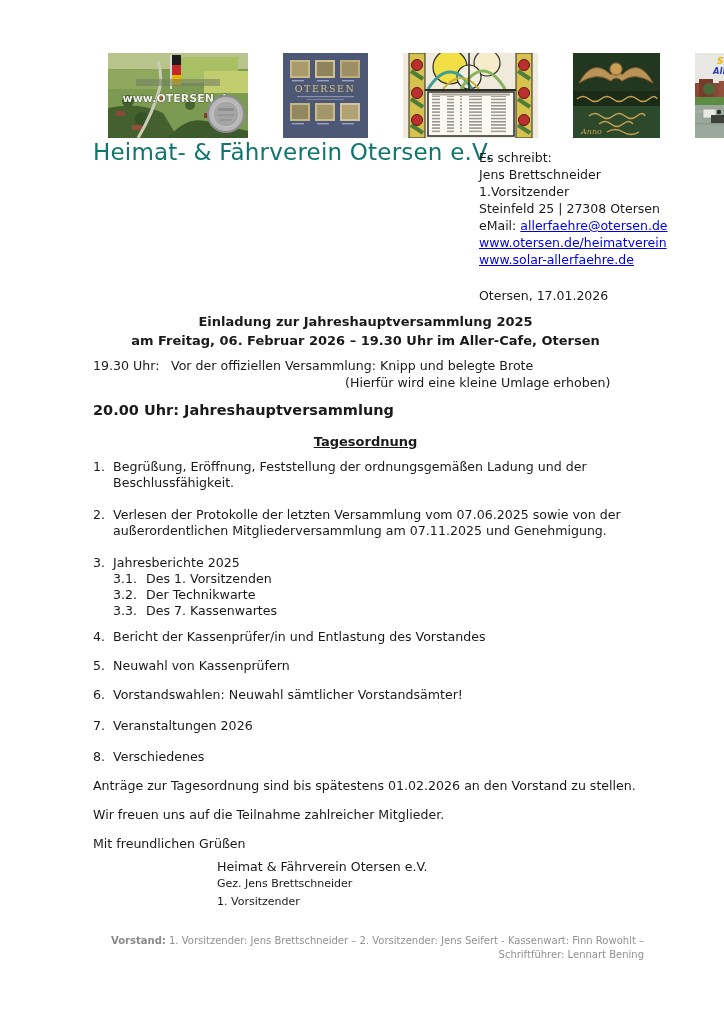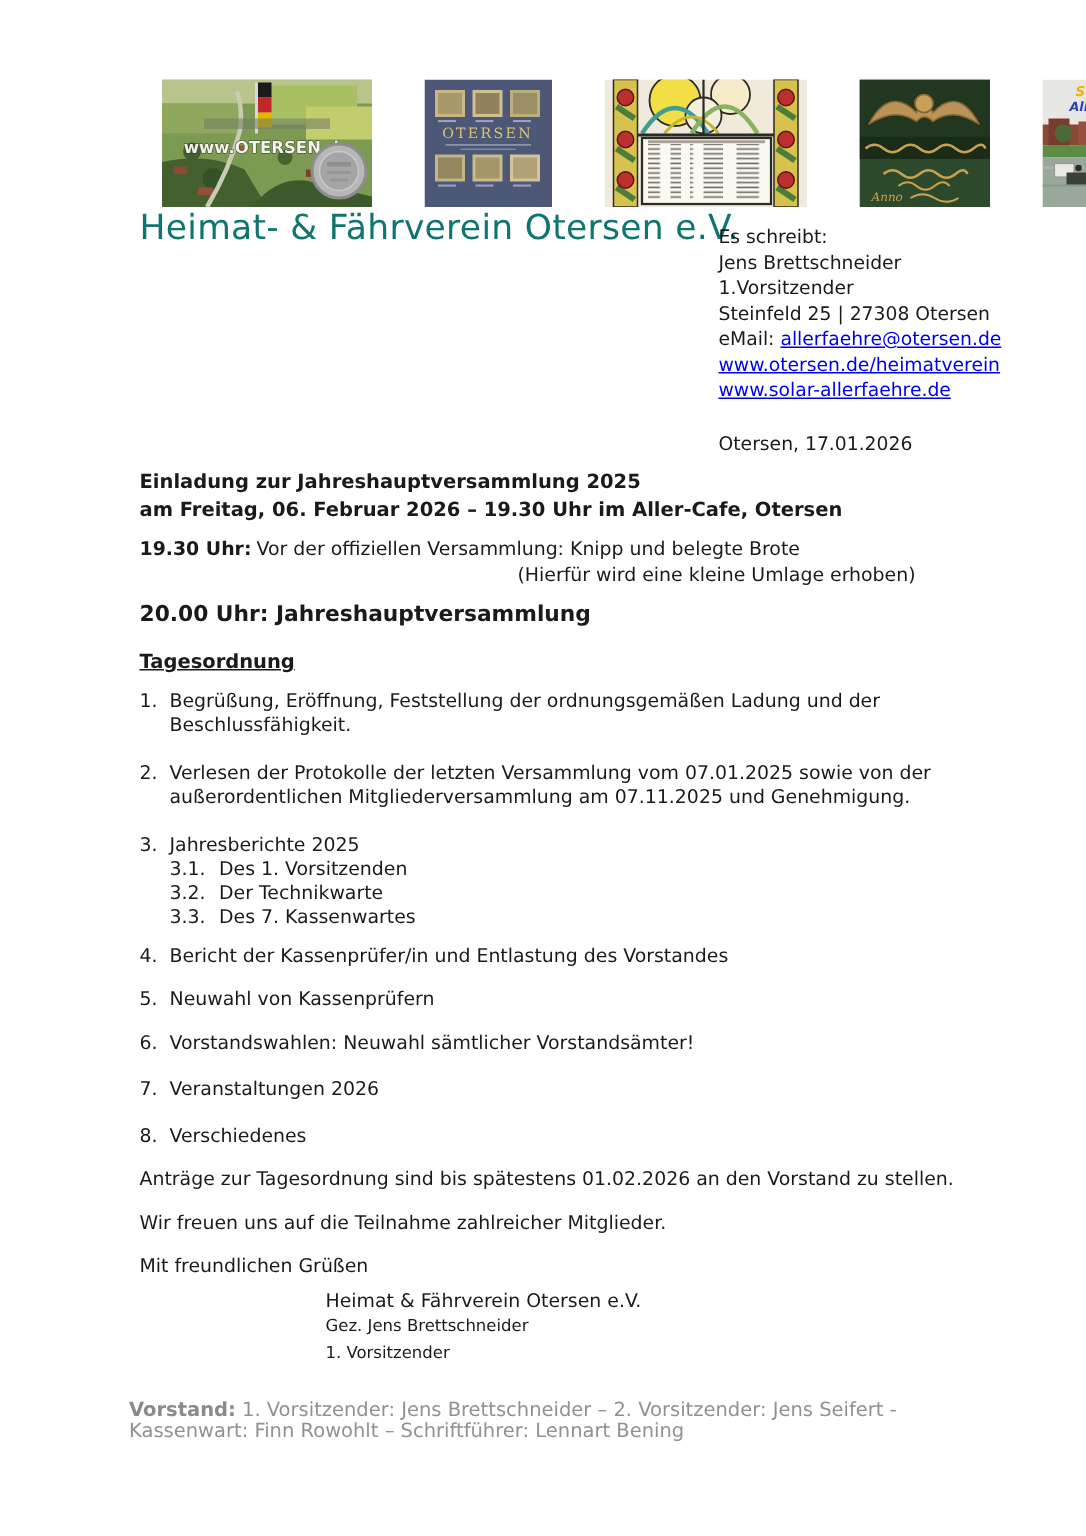--- a/index.html
+++ b/index.html
@@ -16,44 +16,44 @@
 
   
   .title { position:absolute; left:93px; top:124px; font-size:23px; font-weight:400; color:#0f766e; white-space:nowrap; letter-spacing:0.2px; }
   .recipient { position:absolute; left:95px; top:197px; font-size:13px; line-height:18px; }
   .sender { position:absolute; left:479px; top:149px; font-size:12.5px; line-height:17px; }
   .sender a { color:#0000e8; text-decoration:underline; cursor:pointer; }
   .sender .date-line { margin-top:19px; }
 
   
   .body { position:absolute; left:93px; top:312px; width:545px; font-size:12.6px; line-height:16px; }
-  .inv-heading { font-weight:bold; font-size:13px; line-height:19px; }
+  .inv-heading { font-weight:bold; font-size:13px; line-height:19px;text-align:center; }
   .schedule { margin-top:8px; }
-  .time-label { font-weight:bold; display:inline-block; min-width:78px; }
+  .time-label { font-weight:normal; display:inline-block; min-width:78px; }
   .bold { font-weight:normal; }
   .note-line { margin-left:252px; margin-top:1px; }
   .time2-heading { margin-top:9px; font-size:14.5px; font-weight:bold; line-height:20px; }
-  .agenda-title { margin-top:13px; font-weight:bold; text-decoration:underline; font-size:13px; line-height:17px; }
+  .agenda-title { margin-top:13px; font-weight:bold; text-decoration:underline; font-size:13px; line-height:17px;text-align:center; }
   .agenda-list { margin-top:9px; }
   .agenda-item { display:flex; margin-bottom:13px; }
   .agenda-item .num { width:20px; flex:none; }
   .agenda-item .itext { flex:1; }
   .agenda-item.mb16 { margin-bottom:16px; }
   .agenda-item.mb15 { margin-bottom:15px; }
   .agenda-item.mb10 { margin-bottom:10px; }
   .subitems { margin-top:0; }
   .subitem { display:flex; }
   .subitem .snum { width:33px; flex:none; }
   .closing-p { margin-top:13px; }
   .signature { margin-left:124px; margin-top:7px; }
   .signature .s-line { line-height:15.5px; }
   .signature .s-line-lg { font-size:11px; line-height:18.5px; }
 
   
-  .footer { position:absolute; left:86px; top:934px; width:558px; font-size:13px; line-height:13.5px; color:#919191; }
+  .footer { position:absolute; left:86px; top:934px; width:558px; font-size:10px; line-height:13.5px; color:#919191;text-align:right; }
   .footer .fbold { font-weight:bold; color:#8a8a8a; }
 </style>
 </head>
 <body>
 
 <div class="page">
 
   <div class="header-strip">
 
     <figure>
@@ -249,21 +249,21 @@
 
     <div class="agenda-list">
 
       <div class="agenda-item mb16">
         <span class="num">1.</span>
         <div class="itext">Begrüßung, Eröffnung, Feststellung der ordnungsgemäßen Ladung und der Beschlussfähigkeit.</div>
       </div>
 
       <div class="agenda-item mb16">
         <span class="num">2.</span>
-        <div class="itext">Verlesen der Protokolle der letzten Versammlung vom 07.01.2025 sowie von der außerordentlichen Mitgliederversammlung am 07.11.2025 und Genehmigung.</div>
+        <div class="itext">Verlesen der Protokolle der letzten Versammlung vom 07.06.2025 sowie von der außerordentlichen Mitgliederversammlung am 07.11.2025 und Genehmigung.</div>
       </div>
 
       <div class="agenda-item mb10">
         <span class="num">3.</span>
         <div class="itext">
           <div>Jahresberichte 2025</div>
           <div class="subitems">
             <div class="subitem">
               <span class="snum">3.1.</span>
               <span>Des 1. Vorsitzenden</span>

